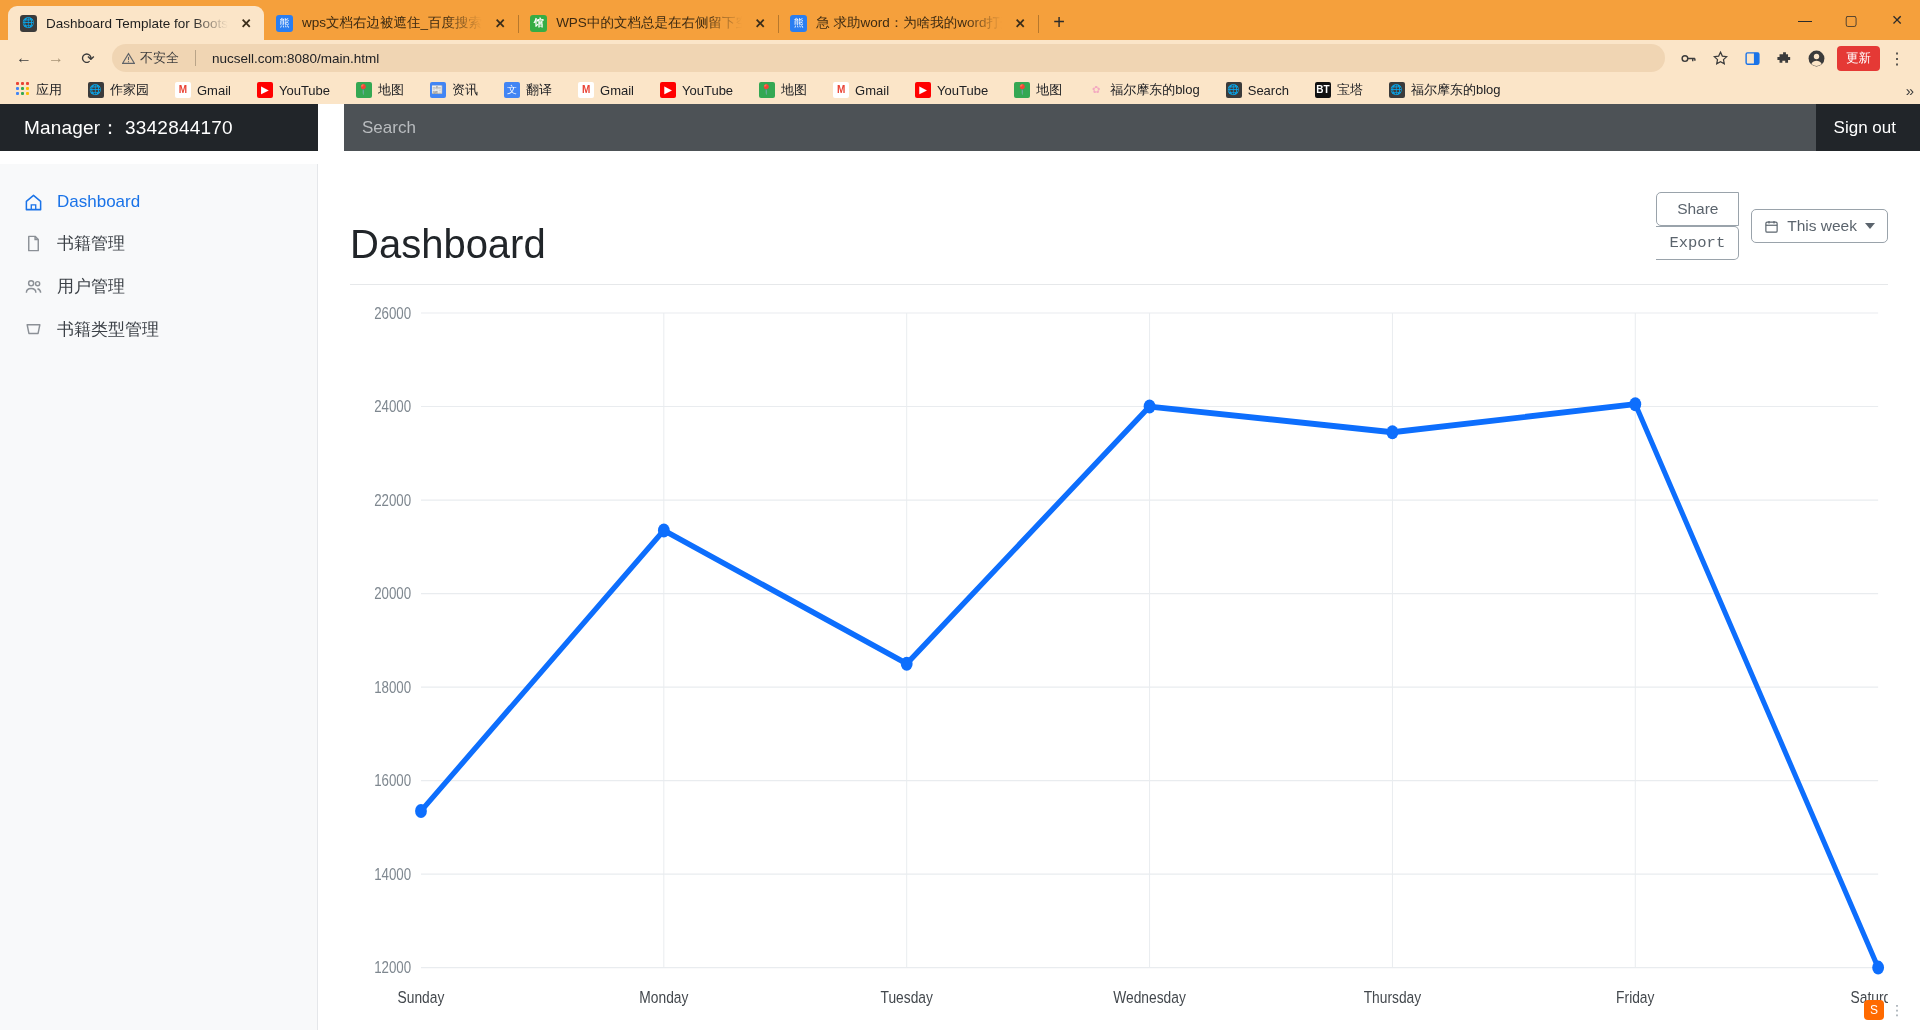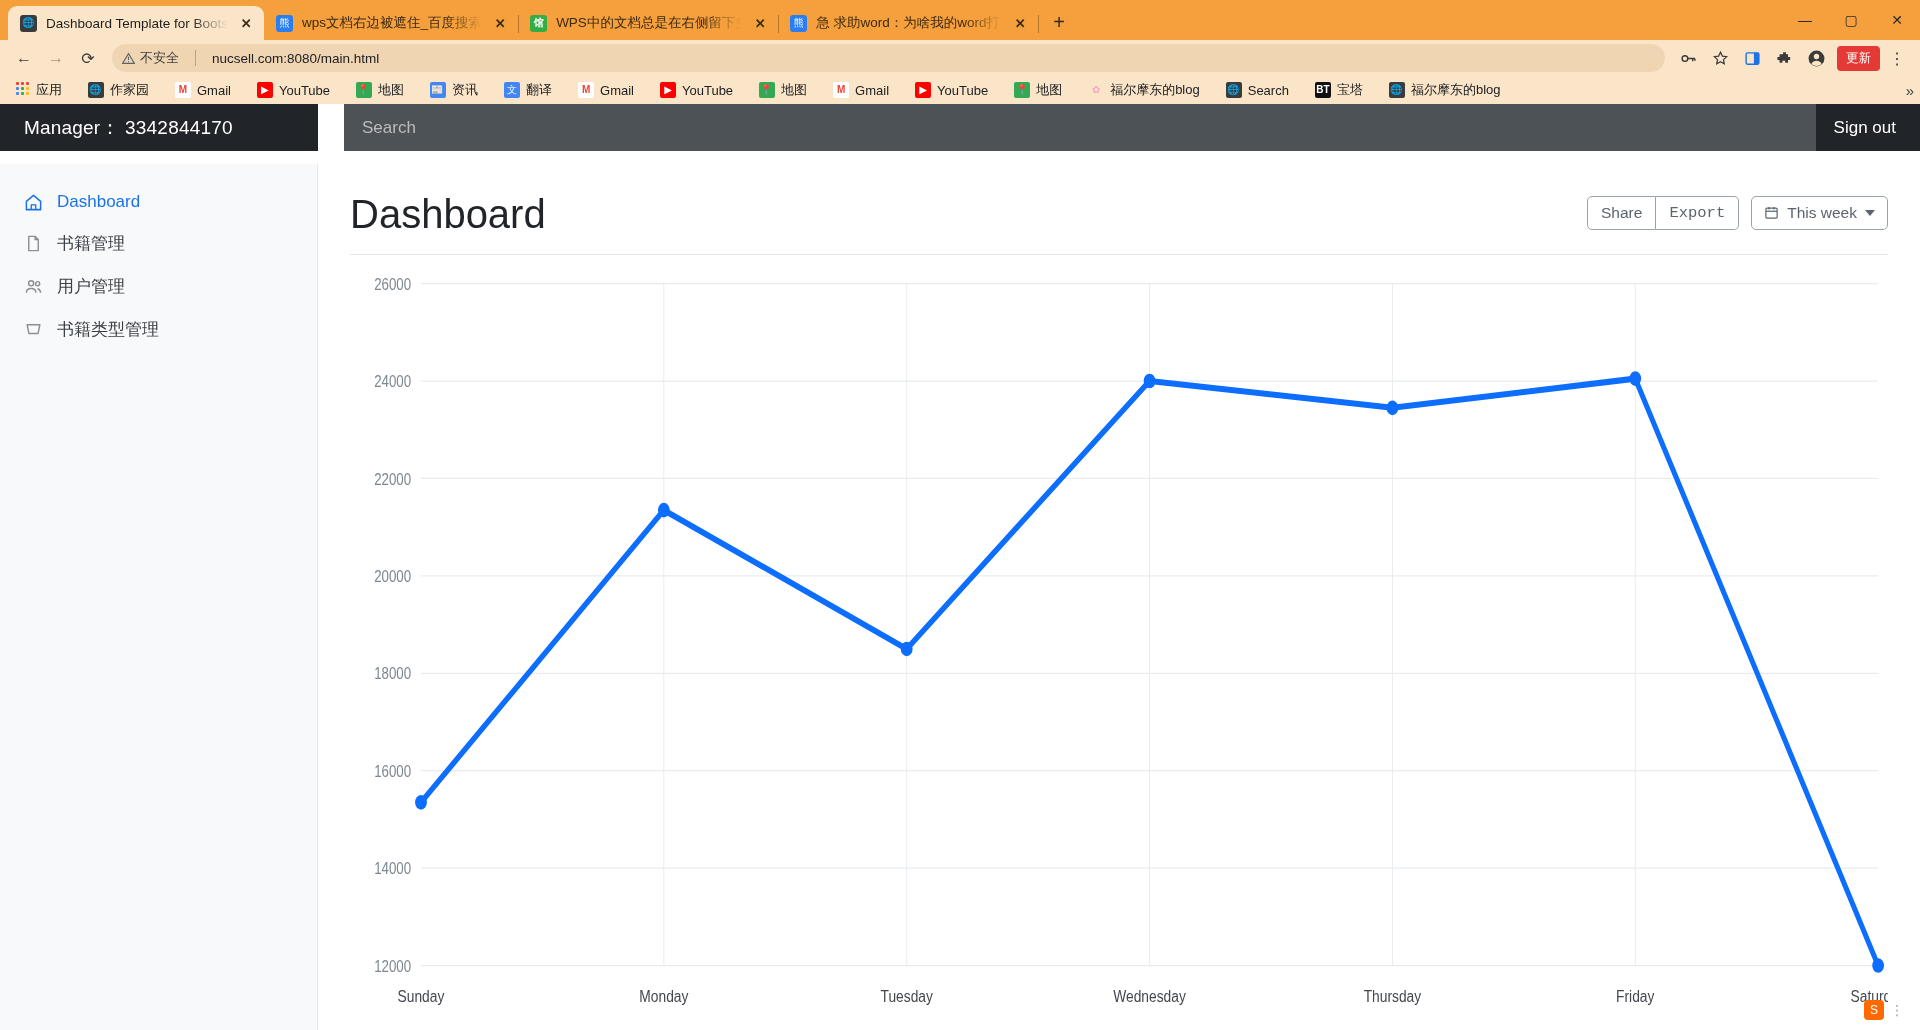--- a/index.html
+++ b/index.html
@@ -153,21 +153,21 @@
   .navitem.active { color: #1a73e8; font-weight: 500; }
   .navitem svg { flex: none; }
 
   .content { flex: 1; padding: 0 32px 0 32px; min-width: 0; display: flex; flex-direction: column; }
   .pagehead {
     display: flex; align-items: flex-end; justify-content: space-between;
     padding: 28px 0 18px 0; border-bottom: 1px solid #e6e8ea;
   }
   .pagetitle { font-size: 40px; font-weight: 400; color: #212529; line-height: 1.1; }
   .actions { display: flex; align-items: center; gap: 12px; padding-bottom: 6px; }
-  .btngroup { display: flex; }
+  .btngroup { display: flex; flex-direction: column; }
   .btn {
     border: 1px solid #9aa3ab; background: #fff; color: #5b646d;
     font-size: 15.5px; padding: 6px 13px; line-height: 1.3;
     font-family: "Liberation Sans", sans-serif;
   }
   .btngroup .btn:first-child { border-radius: 5px 0 0 5px; }
   .btngroup .btn:last-child { border-radius: 0 5px 5px 0; border-left: 0; font-family: Liberation Mono, monospace; }
   .btn.dropdown { border-radius: 5px; display: flex; align-items: center; gap: 8px; padding: 6px 12px; }
   .caret { width: 0; height: 0; border-left: 5px solid transparent;
            border-right: 5px solid transparent; border-top: 6px solid #5b646d; }

